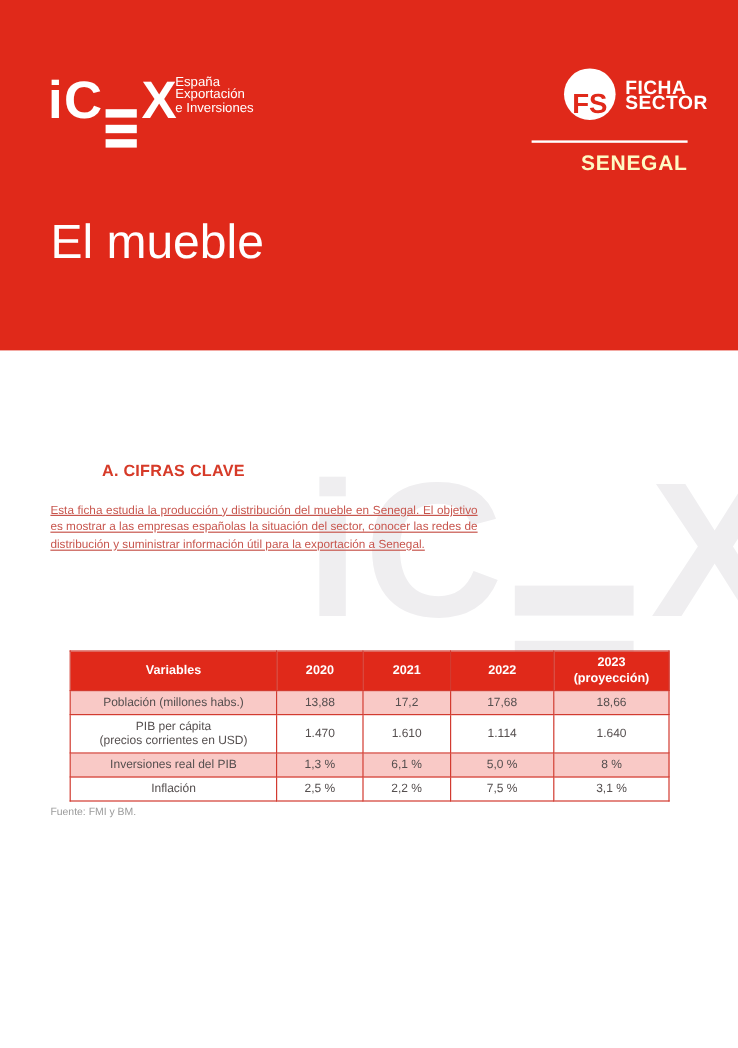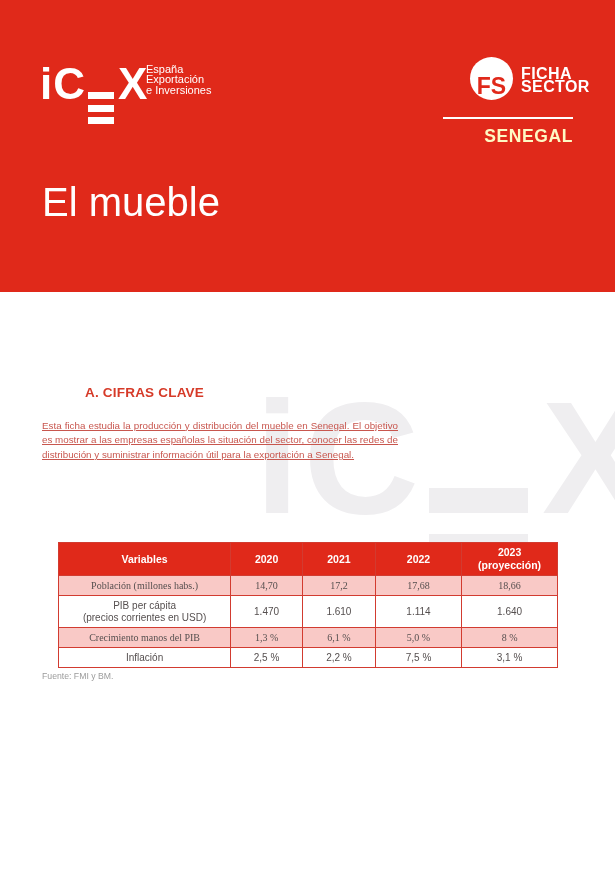--- a/index.html
+++ b/index.html
@@ -73,21 +73,21 @@
 
   
   .table-wrap{position:absolute;left:42px;top:542px;width:500px;z-index:1;margin-left:16px;}
   table.key-figures{border-collapse:collapse;width:100%;table-layout:fixed;border:1.5px solid var(--table-border);}
   .key-figures th,.key-figures td{border:1px solid var(--table-border);text-align:center;vertical-align:middle;}
   .key-figures thead th{
     background:var(--brand-red);color:#fff;font-size:10.5px;font-weight:bold;
     padding:3px 2px;line-height:13px;
   }
   .key-figures tbody td{font-size:10px;color:var(--table-text);padding:3.5px 2px;line-height:12px;background:#fff;}
-  .key-figures tr.row-pink td{background:var(--pink-row);font-family:Liberation Serif, serif;}
+  .key-figures tr.row-pink td{background:var(--pink-row);}
   .key-figures .sublabel{display:block;}
   .col-variables{width:34.5%;}
   .col-y1{width:14.4%;}
   .col-y2{width:14.6%;}
   .col-y3{width:17.3%;}
   .col-y4{width:19.2%;}
 
   .source-note{position:absolute;left:42px;top:671px;font-size:8.7px;color:var(--source-gray);z-index:1;text-align:center;}
 </style>
 </head>
@@ -161,37 +161,37 @@
           <th>2022</th>
           <th>
             <span>2023</span><br>
             <span>(proyección)</span>
           </th>
         </tr>
       </thead>
       <tbody>
         <tr class="row-pink">
           <td>Población (millones habs.)</td>
-          <td>14,70</td>
+          <td>13,88</td>
           <td>17,2</td>
           <td>17,68</td>
           <td>18,66</td>
         </tr>
         <tr>
           <td>
             <span>PIB per cápita</span>
             <span class="sublabel">(precios corrientes en USD)</span>
           </td>
           <td>1.470</td>
           <td>1.610</td>
           <td>1.114</td>
           <td>1.640</td>
         </tr>
         <tr class="row-pink">
-          <td>Crecimiento manos del PIB</td>
+          <td>Inversiones real del PIB</td>
           <td>1,3 %</td>
           <td>6,1 %</td>
           <td>5,0 %</td>
           <td>8 %</td>
         </tr>
         <tr>
           <td>Inflación</td>
           <td>2,5 %</td>
           <td>2,2 %</td>
           <td>7,5 %</td>

